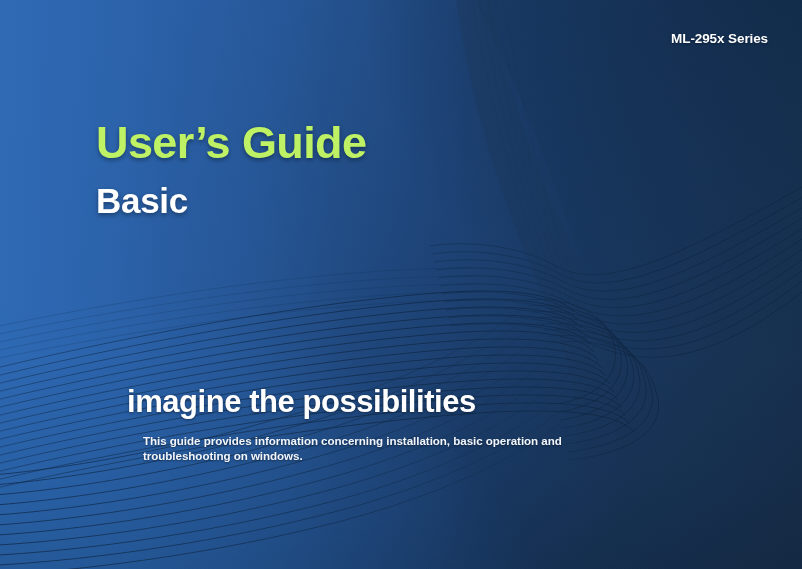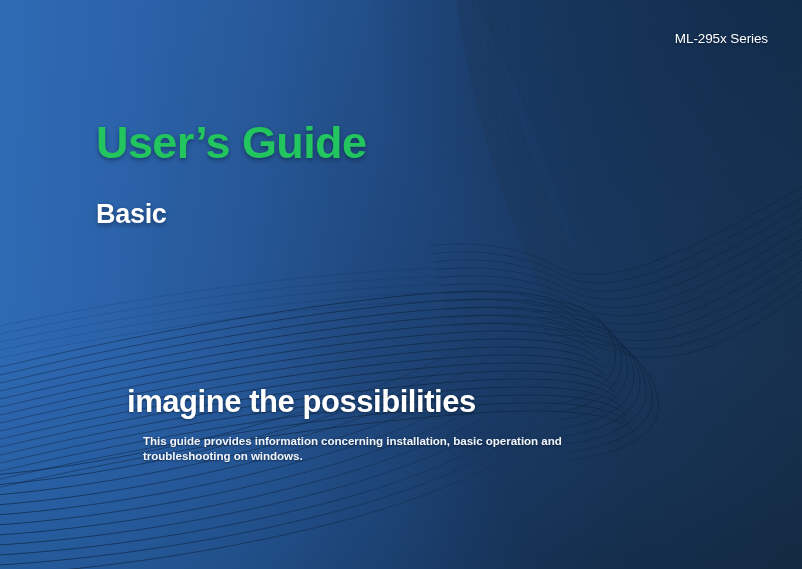--- a/index.html
+++ b/index.html
@@ -82,44 +82,44 @@
     position: absolute;
     inset: 0;
   }
 
   
   .series {
     position: absolute;
     right: 34px;
     top: 31px;
     font-size: 13.5px;
-    font-weight: normal;
+    font-weight: bold;
     color: #ffffff;
     letter-spacing: -0.1px;
     text-shadow: 0 1px 2px rgba(6,18,34,0.55);
     white-space: nowrap;
   }
   .title {
     position: absolute;
     left: 96px;
     top: 120px;
     font-size: 45px;
     line-height: 1;
     font-weight: bold;
-    color: #22c55e;
+    color: #bef264;
     letter-spacing: -0.6px;
     text-shadow: 0 2px 4px rgba(6,18,34,0.45);
     white-space: nowrap;
     text-align: center;
   }
   .subtitle {
     position: absolute;
     left: 96px;
-    top: 201px;
-    font-size: 27px;
+    top: 183px;
+    font-size: 35px;
     line-height: 1;
     font-weight: bold;
     color: #ffffff;
     letter-spacing: -0.3px;
     text-shadow: 0 2px 4px rgba(6,18,34,0.45);
     white-space: nowrap;
   }
   .tagline {
     position: absolute;
     left: 127px;

